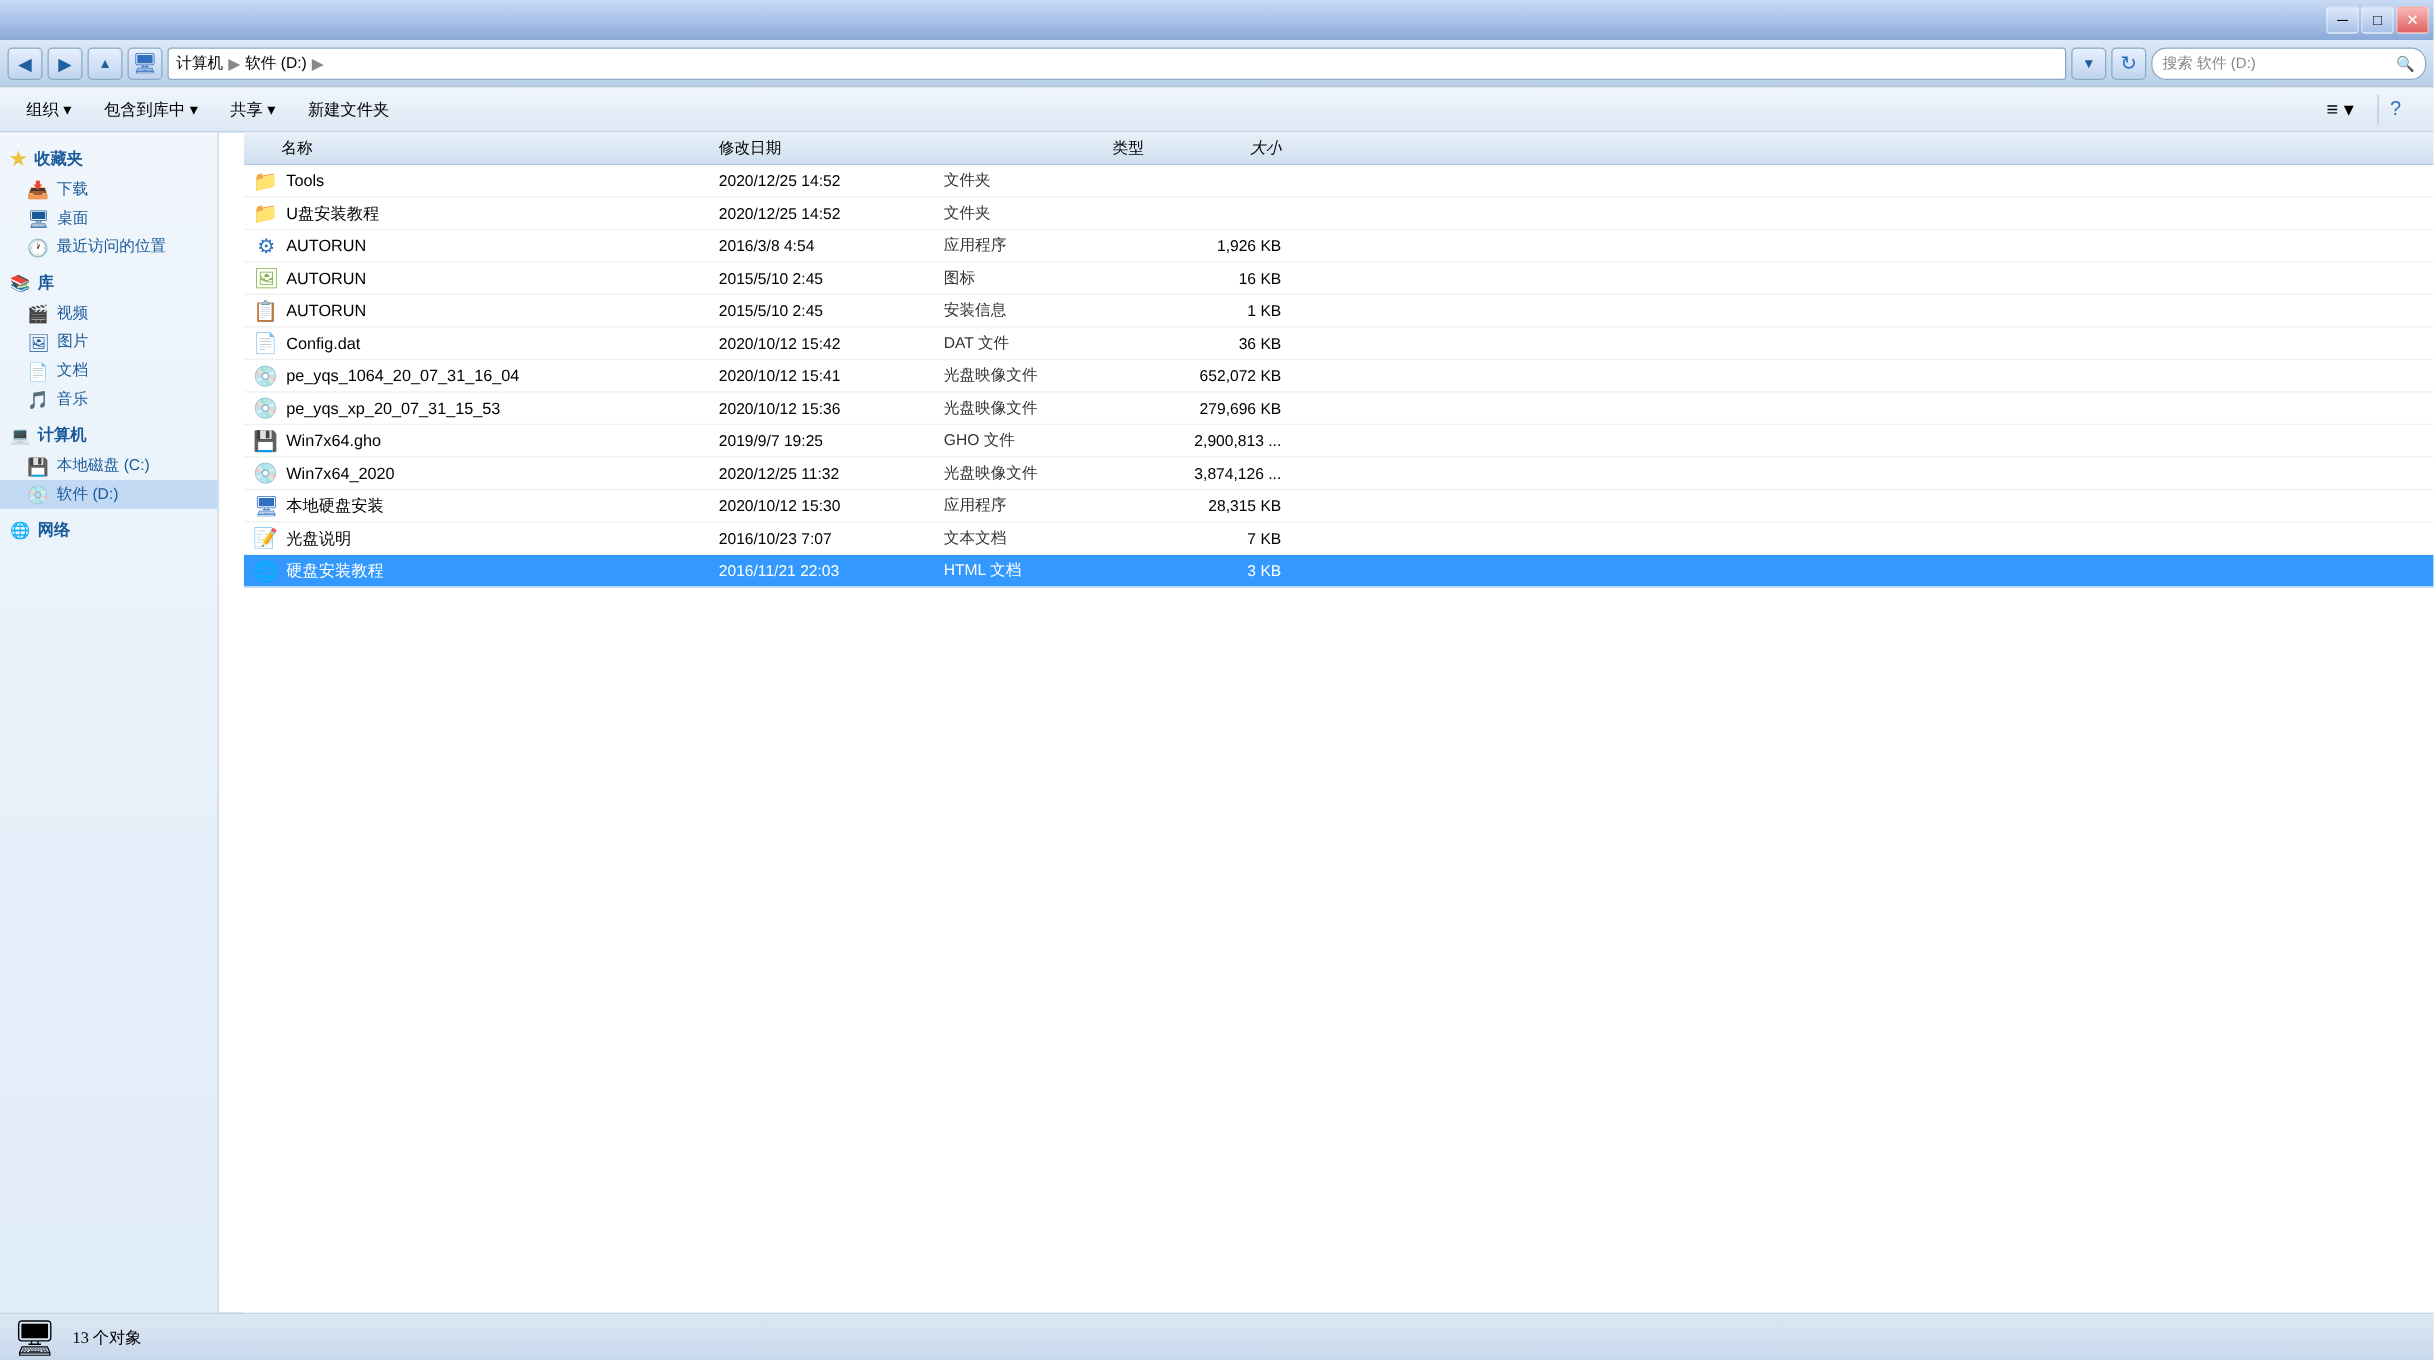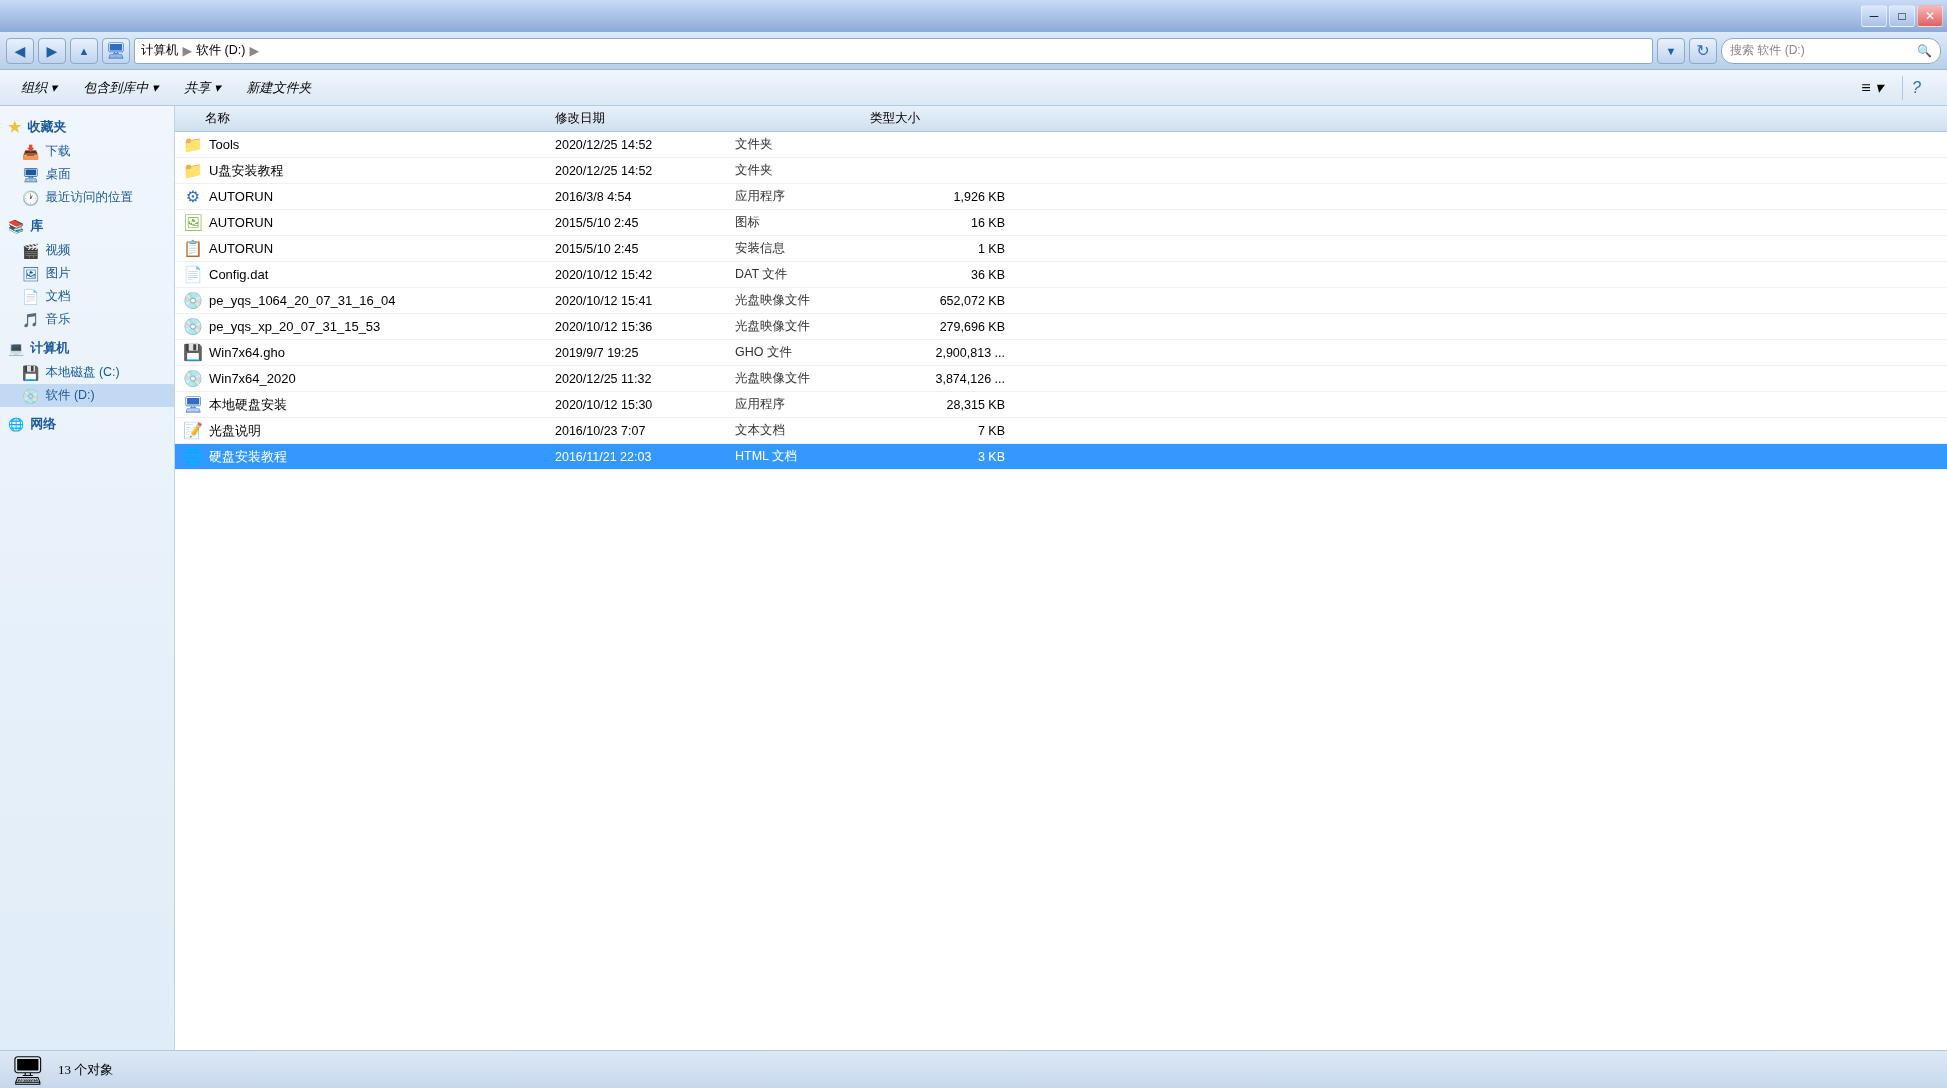--- a/index.html
+++ b/index.html
@@ -116,21 +116,20 @@
       padding: 0 10px;
       border-radius: 4px;
       border: 1px solid transparent;
       background: transparent;
       cursor: pointer;
       font-size: 13px;
       display: flex;
       align-items: center;
       gap: 4px;
       color: #000;
-      font-style: italic;
     }
     .toolbar-divider {
       width: 1px;
       height: 24px;
       background: #b0c8e0;
       margin: 0 4px;
     }
 
     
     .main-layout {
@@ -170,40 +169,41 @@
       color: #1a5a9a;
     }
     .sidebar-item.active { background: rgba(100,160,230,0.3); }
     .sidebar-item .item-icon { font-size: 14px; }
 
     
     .file-area {
       flex: 1;
       background: #fff;
       overflow-y: auto;
+      margin-left: 20px;
     }
 
     
     .col-headers {
       display: flex;
       align-items: center;
       height: 26px;
       background: linear-gradient(to bottom, #e8f0f8, #d0e0f0);
       border-bottom: 1px solid #b0c8e0;
       font-size: 12.5px;
       font-weight: normal;
       color: #000;
       position: sticky;
       top: 0;
       z-index: 1;
     }
     .col-name { width: 380px; padding-left: 30px; }
     .col-date { width: 180px; font-family: Liberation Serif, serif; }
     .col-type { width: 160px; text-align: right; }
-    .col-size { width: 130px; padding-right: 20px; }
+    .col-size { width: 130px; text-align: right; padding-right: 20px; font-style: italic; }
 
     
     .file-row {
       display: flex;
       align-items: center;
       height: 26px;
       font-size: 13px;
       cursor: pointer;
       border-bottom: 1px solid #f0f0f0;
     }

